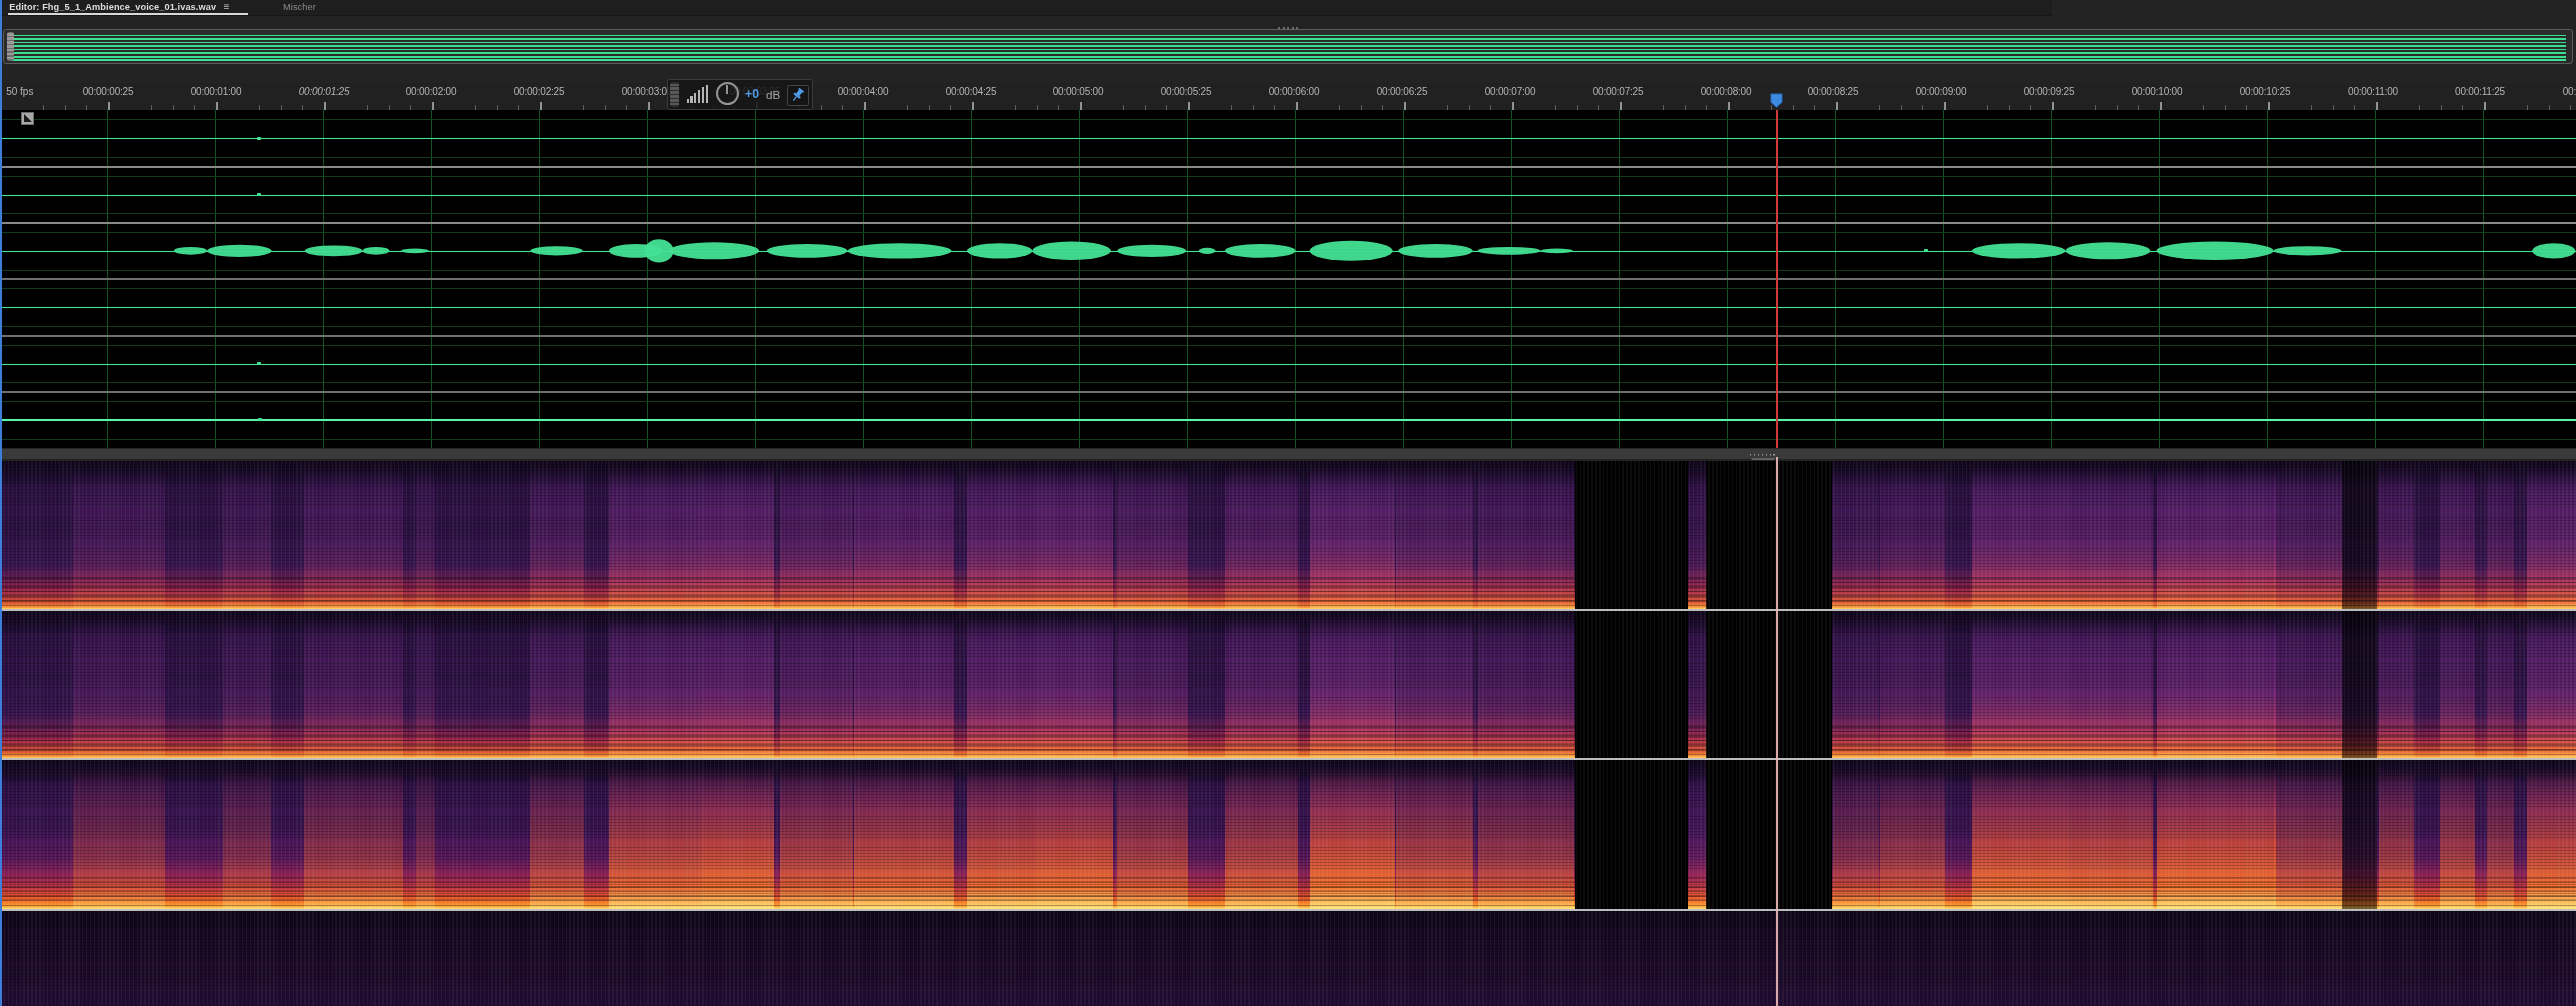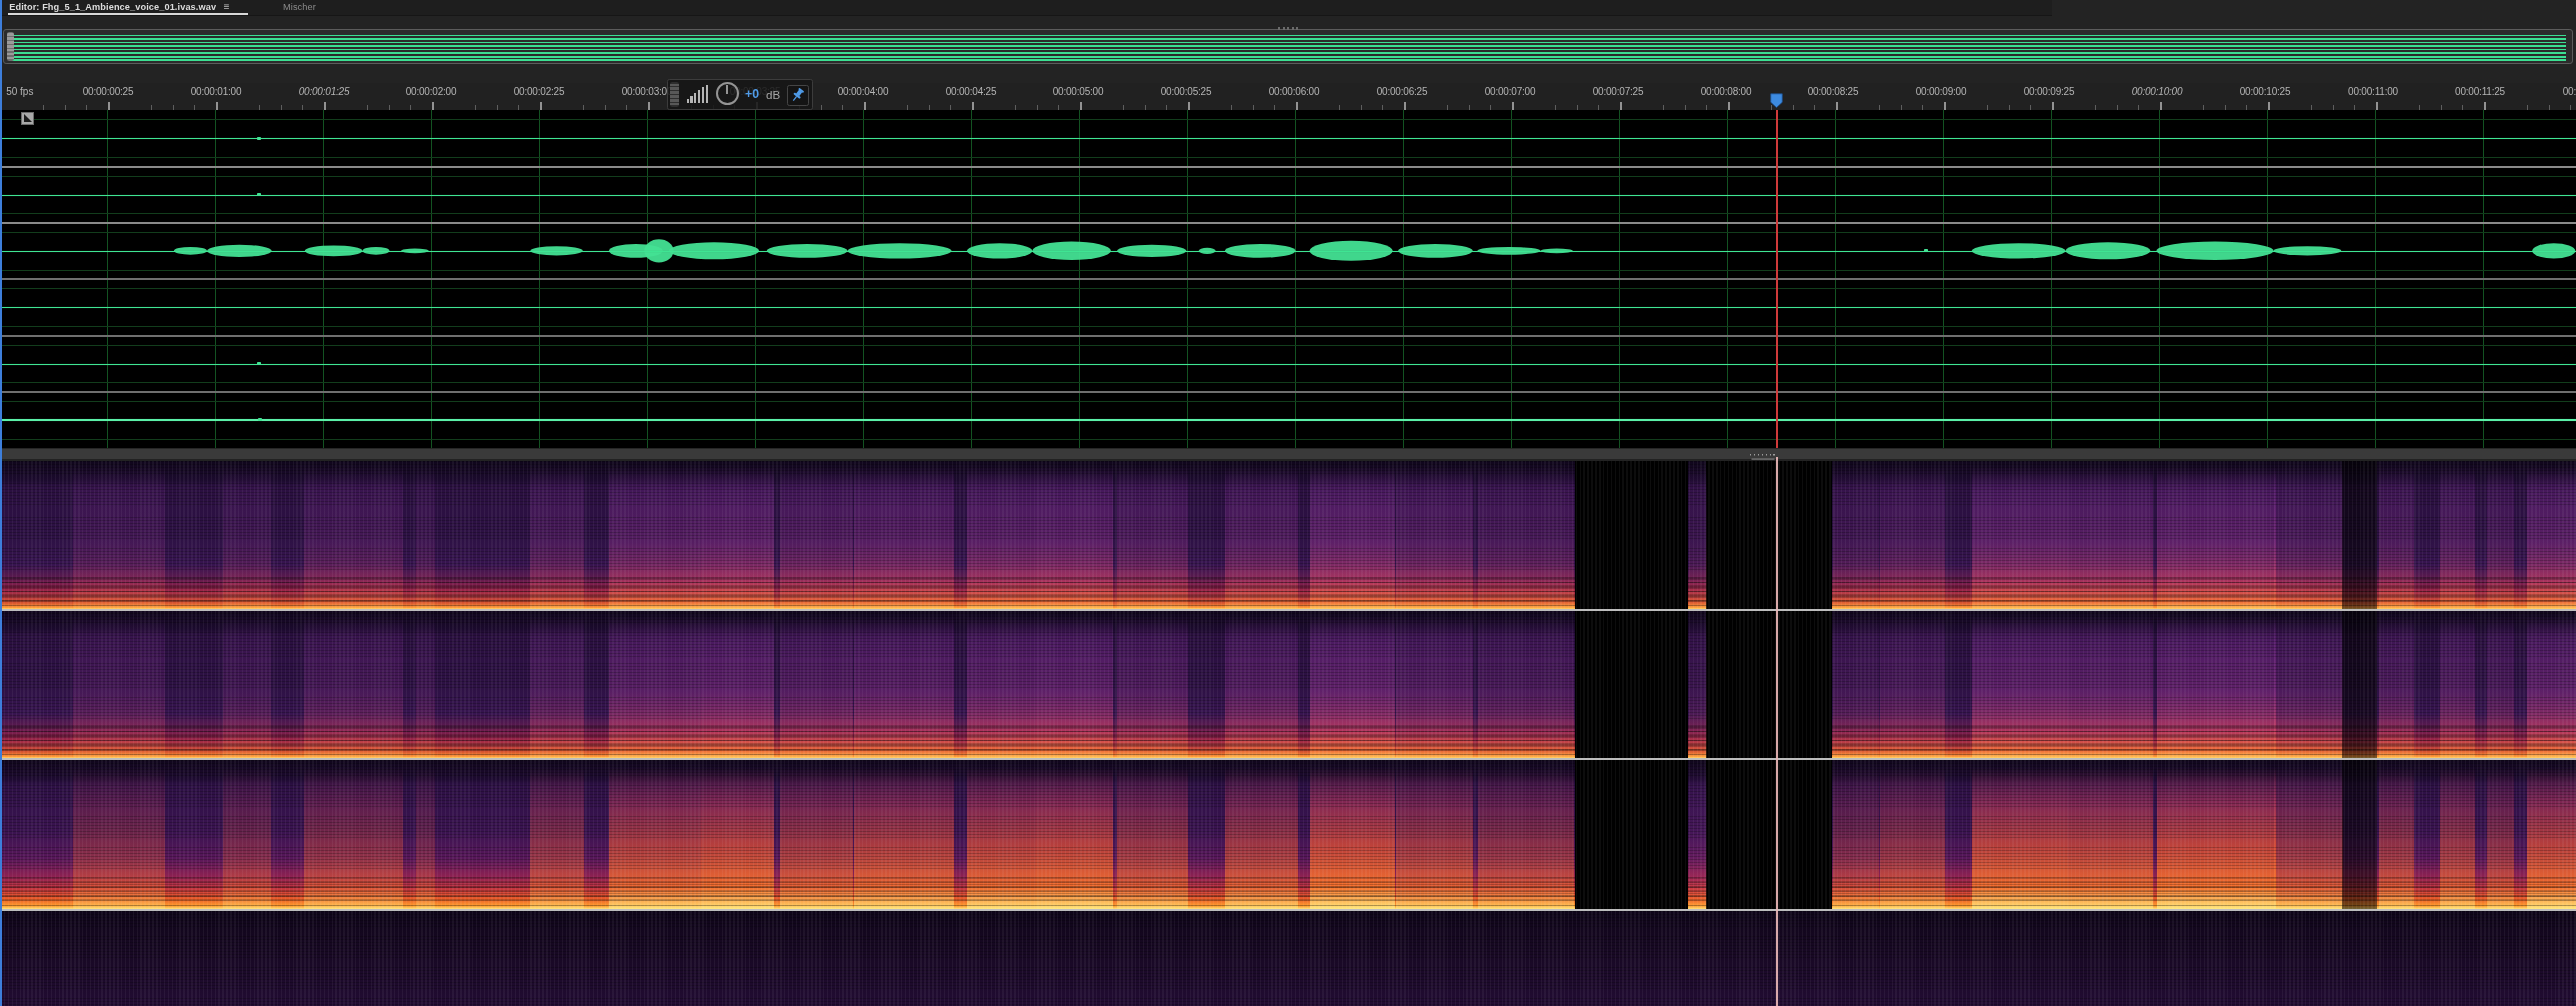--- a/index.html
+++ b/index.html
@@ -138,21 +138,21 @@
     <span class="rlabel" style="left: 1078px;">00:00:05:00</span>
     <span class="rlabel" style="left: 1186px;">00:00:05:25</span>
     <span class="rlabel" style="left: 1294px;">00:00:06:00</span>
     <span class="rlabel" style="left: 1402px;">00:00:06:25</span>
     <span class="rlabel" style="left: 1510px;">00:00:07:00</span>
     <span class="rlabel" style="left: 1618px;">00:00:07:25</span>
     <span class="rlabel" style="left: 1726px;">00:00:08:00</span>
     <span class="rlabel" style="left: 1833px;">00:00:08:25</span>
     <span class="rlabel" style="left: 1941px;">00:00:09:00</span>
     <span class="rlabel" style="left: 2049px;">00:00:09:25</span>
-    <span class="rlabel" style="left: 2157px; font-style: italic;">00:00:10:00</span>
+    <span class="rlabel" style="left: 2157px;">00:00:10:00</span>
     <span class="rlabel" style="left: 2265px;">00:00:10:25</span>
     <span class="rlabel" style="left: 2373px;">00:00:11:00</span>
     <span class="rlabel" style="left: 2480px;">00:00:11:25</span>
     <span class="rlabel" style="left: 2588px;">00:00:12:00</span>
   </div>
 
 <div class="abs" id="hud">
   <div class="abs" id="hud-grip"></div>
   <div class="abs" id="hud-bars">
     <i style="left:0;height:3.9px"></i>

